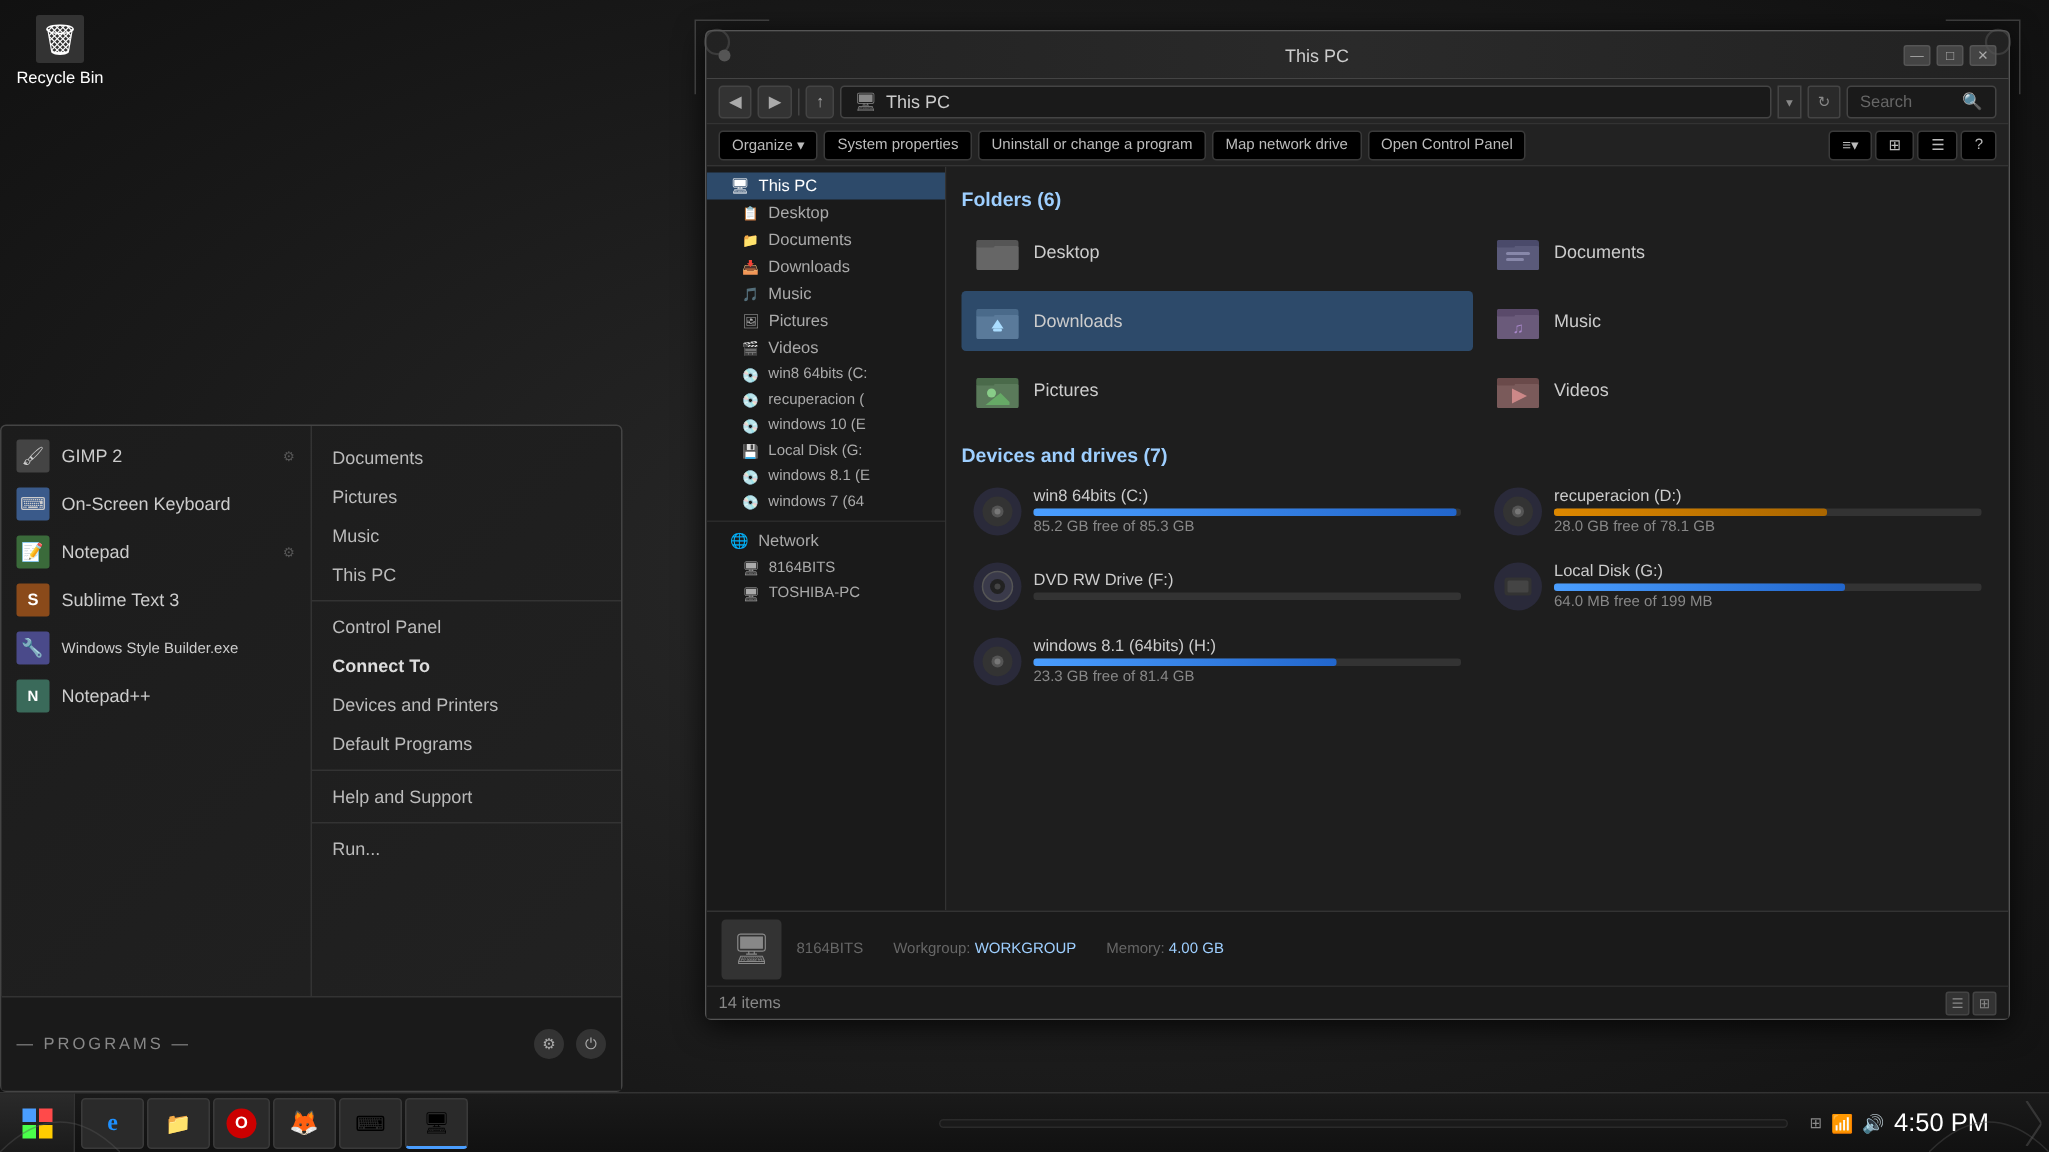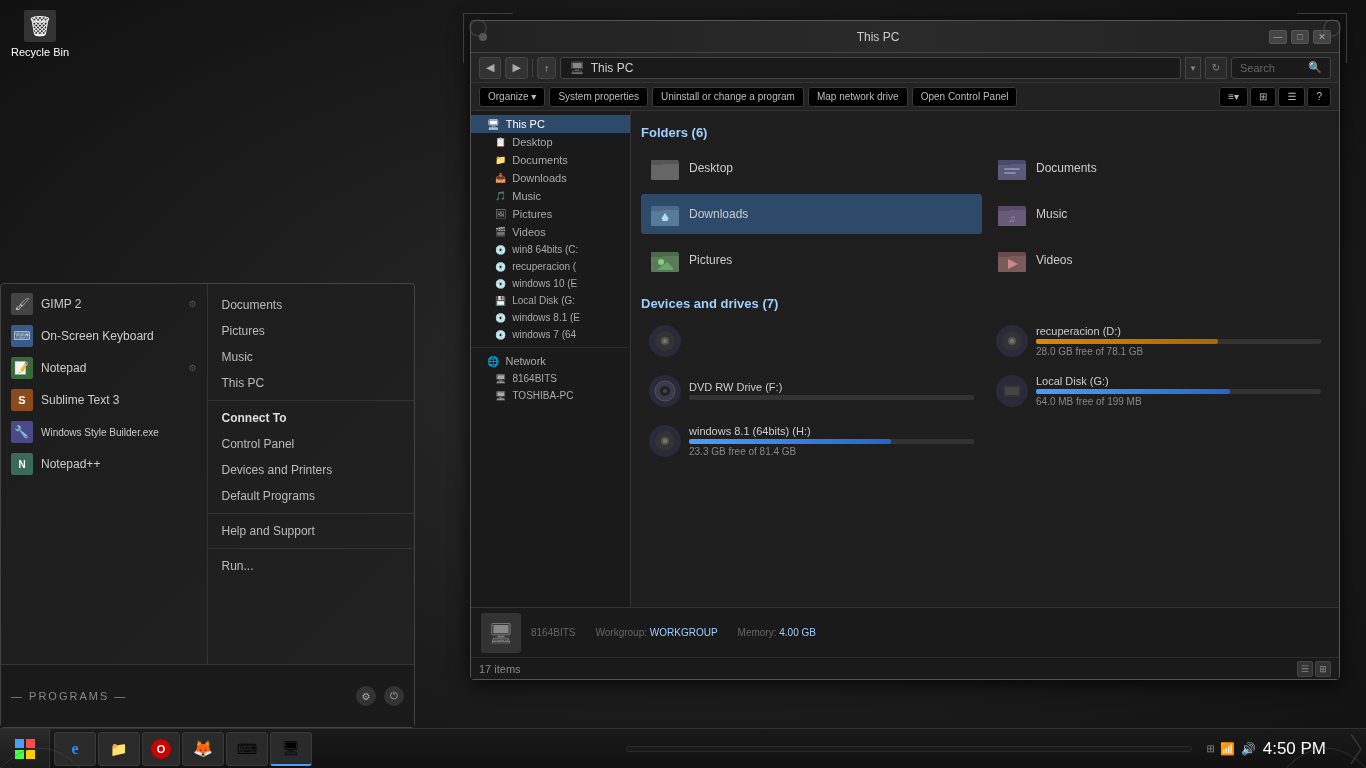--- a/index.html
+++ b/index.html
@@ -569,22 +569,22 @@
           <div class="item-icon" style="background:#3a6a5a; color:#fff; font-weight:bold; font-size:10px;">N</div>
           <span>Notepad++</span>
         </div>
       </div>
       <div class="start-menu-right">
         <div class="start-menu-right-item">Documents</div>
         <div class="start-menu-right-item">Pictures</div>
         <div class="start-menu-right-item">Music</div>
         <div class="start-menu-right-item">This PC</div>
         <div style="border-top:1px solid #333; margin:4px 0;"></div>
+        <div class="start-menu-right-item">Control Panel</div>
         <div class="start-menu-right-item" style="font-weight:bold; color:#ddd;">Connect To</div>
-        <div class="start-menu-right-item">Control Panel</div>
         <div class="start-menu-right-item">Devices and Printers</div>
         <div class="start-menu-right-item">Default Programs</div>
         <div style="border-top:1px solid #333; margin:4px 0;"></div>
         <div class="start-menu-right-item">Help and Support</div>
         <div style="border-top:1px solid #333; margin:4px 0;"></div>
         <div class="start-menu-right-item">Run...</div>
       </div>
     </div>
     <div class="start-menu-footer">
       <div class="programs-label">— PROGRAMS —</div>
@@ -823,20 +823,27 @@
         <div class="devices-grid">
 
           <div class="device-item">
             <div class="device-icon" style="background:#2a2a3a;">
               <svg width="24" height="24" viewBox="0 0 24 24">
                   <circle cx="12" cy="12" r="10" fill="#333"></circle>
                   <circle cx="12" cy="12" r="4" fill="#555"></circle>
                   <circle cx="12" cy="12" r="2" fill="#777"></circle>
                 </svg>
             </div>
+            <div class="device-info">
+              <div class="device-name">win8 64bits (C:)</div>
+              <div class="progress-bar">
+                <div class="progress-fill progress-c" style="width:99%;"></div>
+              </div>
+              <div class="device-size">85.2 GB free of 85.3 GB</div>
+            </div>
           </div>
 
           <div class="device-item">
             <div class="device-icon" style="background:#2a2a3a;">
               <svg width="24" height="24" viewBox="0 0 24 24">
                   <circle cx="12" cy="12" r="10" fill="#333"></circle>
                   <circle cx="12" cy="12" r="4" fill="#555"></circle>
                   <circle cx="12" cy="12" r="2" fill="#777"></circle>
                 </svg>
             </div>
@@ -908,21 +915,21 @@
       <div class="status-info">
         <div class="status-row">
           <span><span class="status-label">8164BITS</span></span>
           <span><span class="status-label">Workgroup: </span><span class="status-value">WORKGROUP</span></span>
           <span><span class="status-label">Memory: </span><span class="status-value">4.00 GB</span></span>
         </div>
       </div>
     </div>
 
     <div class="items-count">
-      <span>17 items</span>
+      <span>14 items</span>
       <div class="view-btns">
         <div class="view-btn">☰</div>
         <div class="view-btn">⊞</div>
       </div>
     </div>
   </div>
 
   <div class="taskbar">
 
     <div style="position:absolute; bottom:0; left:0; width:80px; height:40px; pointer-events:none; opacity:0.4;">

